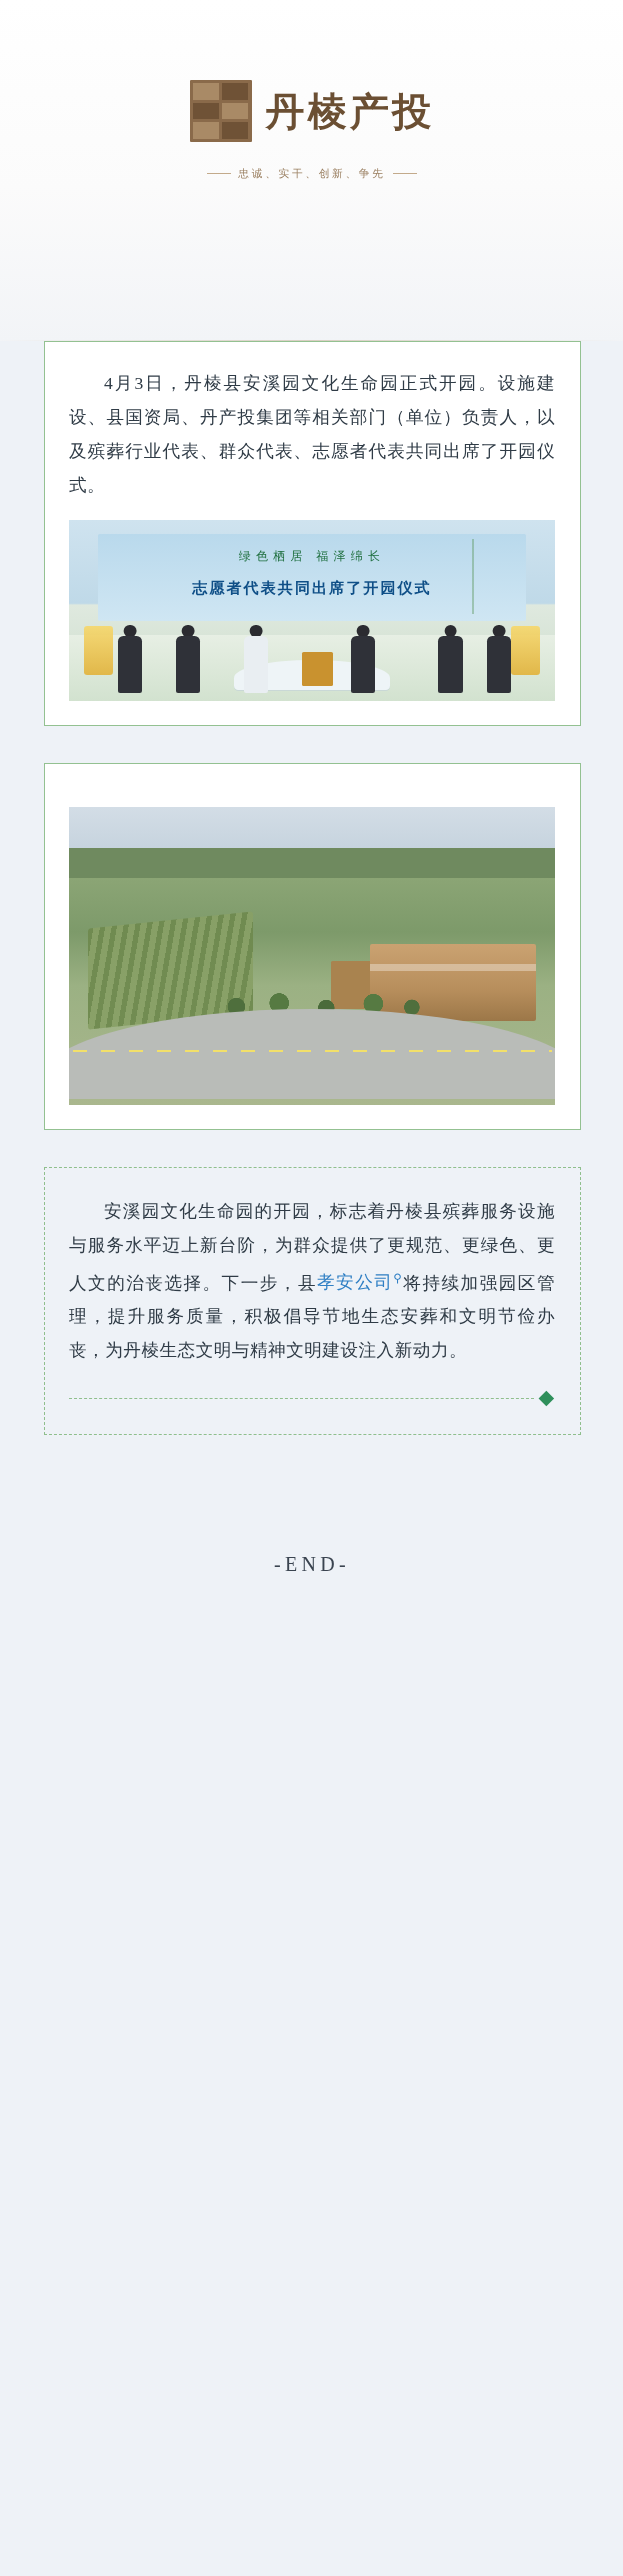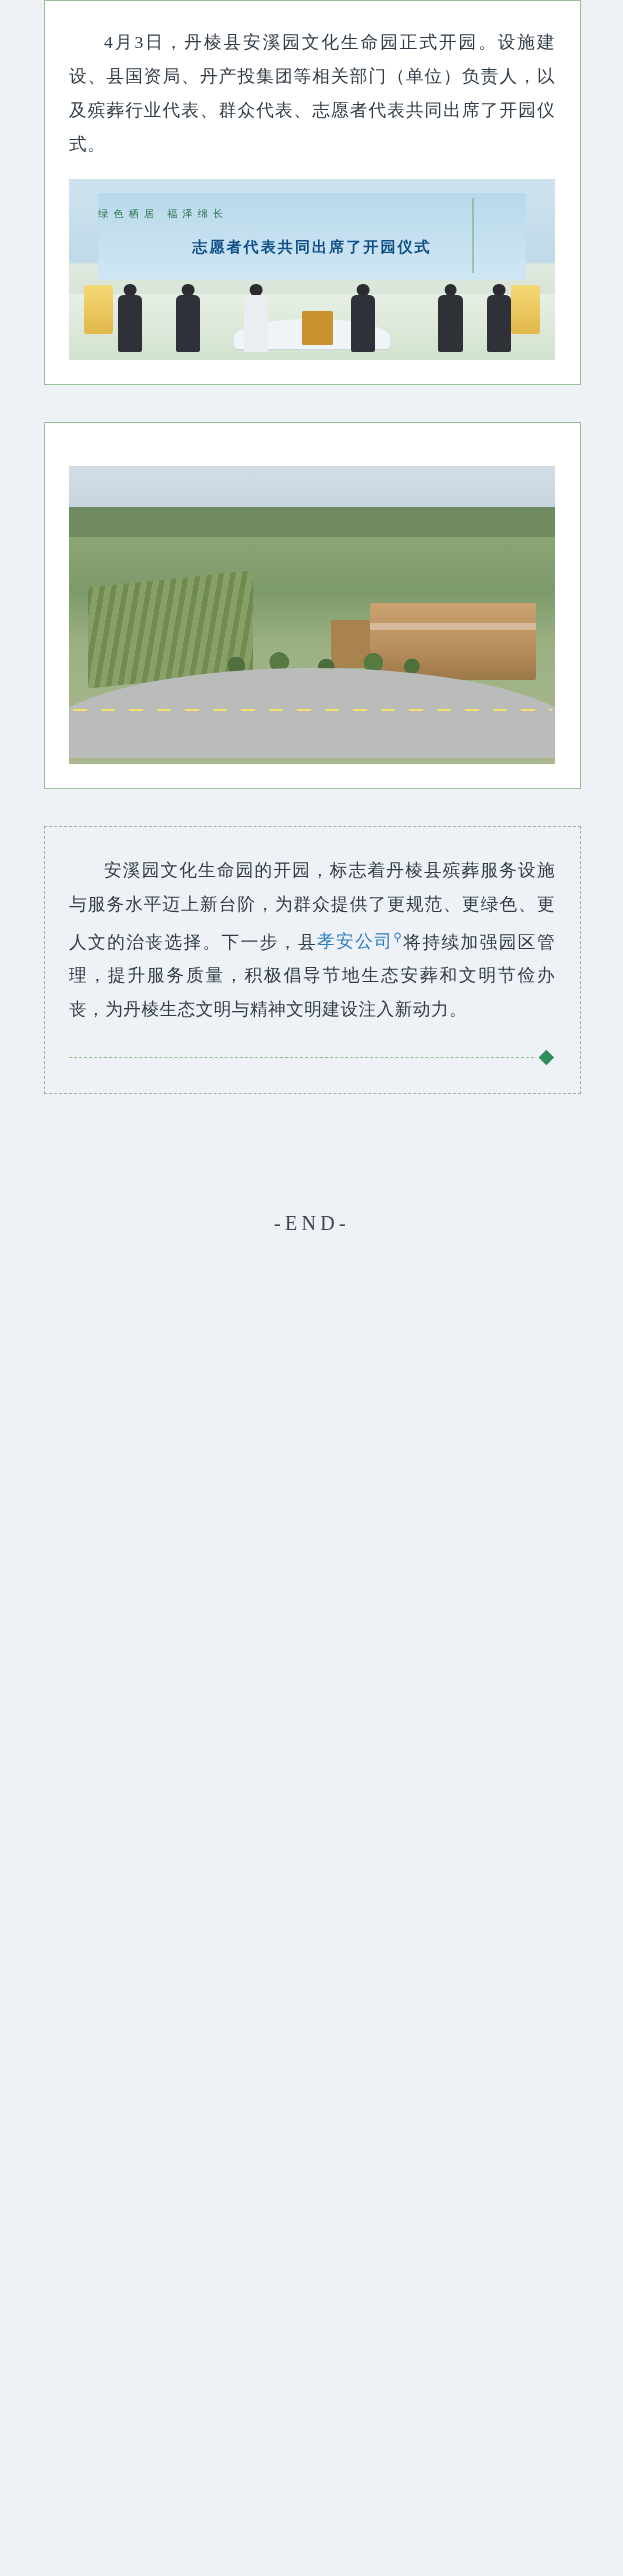--- a/index.html
+++ b/index.html
@@ -138,24 +138,24 @@
     top: 8%;
     width: 88%;
     height: 48%;
     background: linear-gradient(180deg, #b9d9ec 0%, #cfe6f3 100%);
     border-radius: 1.6px;
   }
   .banner .line1 {
     position: absolute;
     top: 16%;
     left: 0; right: 0;
-    text-align: left;
+    text-align: center;
     font-family: "Liberation Serif", serif;
     color: #1f6f3f;
-    font-size: 10px;
+    font-size: 12px;
     letter-spacing: 5.3px;
   }
   .banner .line2 {
     position: absolute;
     top: 52%;
     left: 0; right: 0;
     text-align: center;
     font-family: "Liberation Serif", serif;
     color: #0f4f87;
     font-size: 15px;
@@ -345,20 +345,41 @@
     font-size: 20px;
     letter-spacing: 4.3px;
     color: #3a4450;
   }
 </style>
 </head>
 <body>
 
 <div class="page">
 
+  <div class="header">
+    <div class="header-inner">
+      <div class="logo-row">
+        <span class="logo-mark">
+          <i></i>
+            <i class="dark"></i>
+            <i class="dark"></i>
+            <i></i>
+            <i></i>
+            <i class="dark"></i>
+        </span>
+        <span class="brand-title">丹棱产投</span>
+      </div>
+      <div class="brand-sub">
+        <span class="rule"></span>
+        <span>忠诚、实干、创新、争先</span>
+        <span class="rule"></span>
+      </div>
+    </div>
+    <span class="header-bottom-rule"></span>
+  </div>
 
   <div class="card">
     <p class="para">4月3日，丹棱县安溪园文化生命园正式开园。设施建设、县国资局、丹产投集团等相关部门（单位）负责人，以及殡葬行业代表、群众代表、志愿者代表共同出席了开园仪式。</p>
 
     <div class="photo photo-1">
       <div class="banner">
         <div class="line1">绿色栖居 福泽绵长</div>
         <div class="line2">志愿者代表共同出席了开园仪式</div>
         <span class="bamboo"></span>
       </div>

